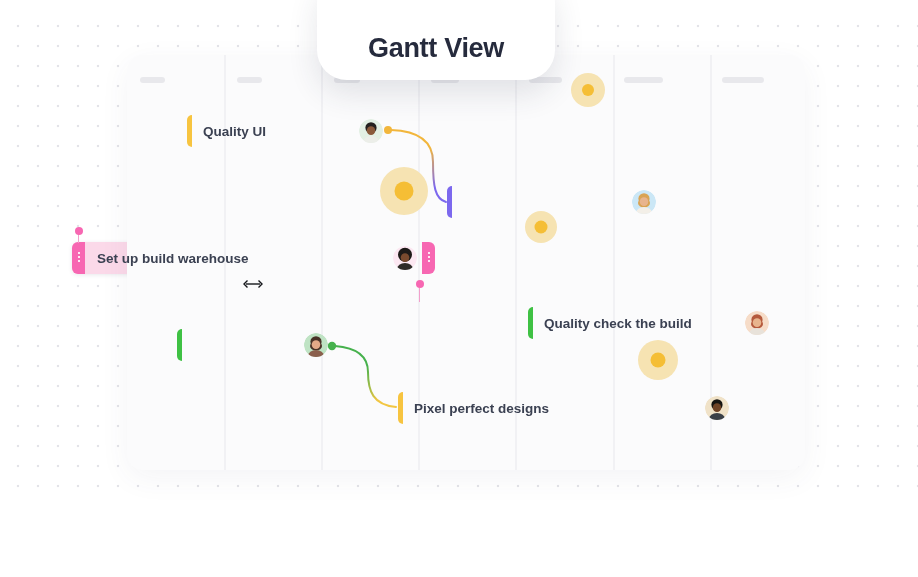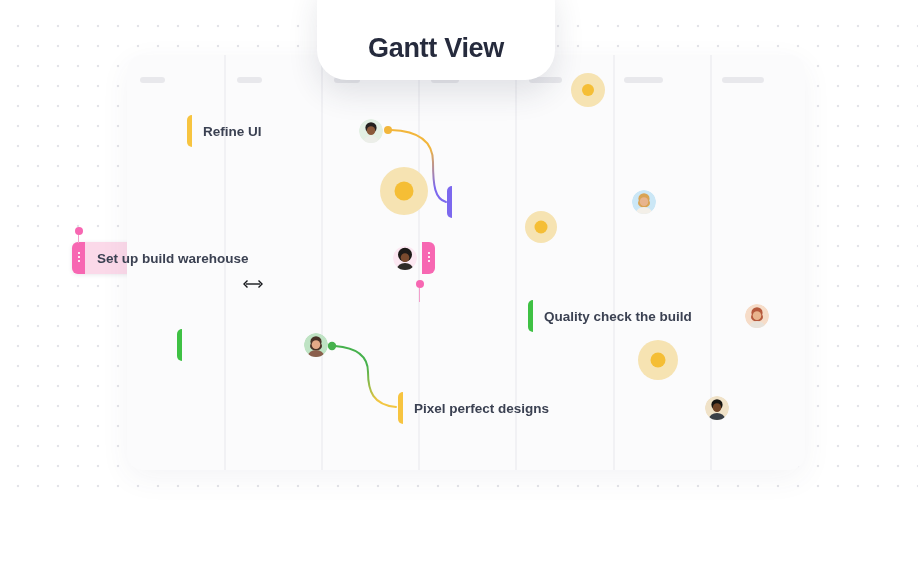--- a/index.html
+++ b/index.html
@@ -68,21 +68,21 @@
 
   #bar-refine    {left:187px;top:115px;width:203px;background:#fcf4d9}
   #bar-refine    .accent{background:#f7c440}
   #bar-refine    .avatar{right:7px}
   #bar-frontend  {left:447px;top:186px;width:216px;background:#f2f3f5}
   #bar-frontend  .accent{background:#7c68ee}
   #bar-frontend  .avatar{right:7px}
   #bar-warehouse {left:72px;top:242px;width:363px;background:#fbd9e9}
   #bar-warehouse .label{padding-left:25px}
   #bar-warehouse .avatar{right:18px}
-  #bar-quality   {left:528px;top:300px;width:249px;background:#fdba74}
+  #bar-quality   {left:528px;top:307px;width:249px;background:#fdba74}
   #bar-quality   .accent{background:#3fc144}
   #bar-quality   .avatar{right:8px}
   #bar-wireframes{left:177px;top:329px;width:156px;background:#e7f9e3}
   #bar-wireframes.bar .avatar{right:5px}
   #bar-wireframes .accent{background:#3fc144}
   #bar-pixel     {left:398px;top:392px;width:335px;background:#fcf4d9}
   #bar-pixel     .accent{background:#f7c440}
   #bar-pixel     .avatar{right:4px}
 
   
@@ -126,21 +126,21 @@
   <div class="col-dash" style="left:110px;width:25px"></div>
   <div class="col-dash" style="left:207px;width:26px"></div>
   <div class="col-dash" style="left:304px;width:28px"></div>
   <div class="col-dash" style="left:402px;width:33px"></div>
   <div class="col-dash" style="left:497px;width:39px"></div>
   <div class="col-dash" style="left:595px;width:42px"></div>
 </div>
 
 <div class="bar" id="bar-refine">
   <div class="accent"></div>
-  <span class="label">Refine UI</span>
+  <span class="label">Quality UI</span>
   <span class="avatar">
       <svg width="24" height="24" viewBox="0 0 24 24">
     <circle cx="12" cy="12" r="12" fill="#e3f0e4"></circle>
 
     <circle cx="12" cy="8.8" r="5.6" fill="#24211f"></circle>
     <circle cx="12" cy="11.6" r="4.3" fill="#8a5a3b"></circle>
     <ellipse cx="12" cy="23" rx="8" ry="6" fill="#eceee9"></ellipse>
   </svg>
     </span>
 </div>

